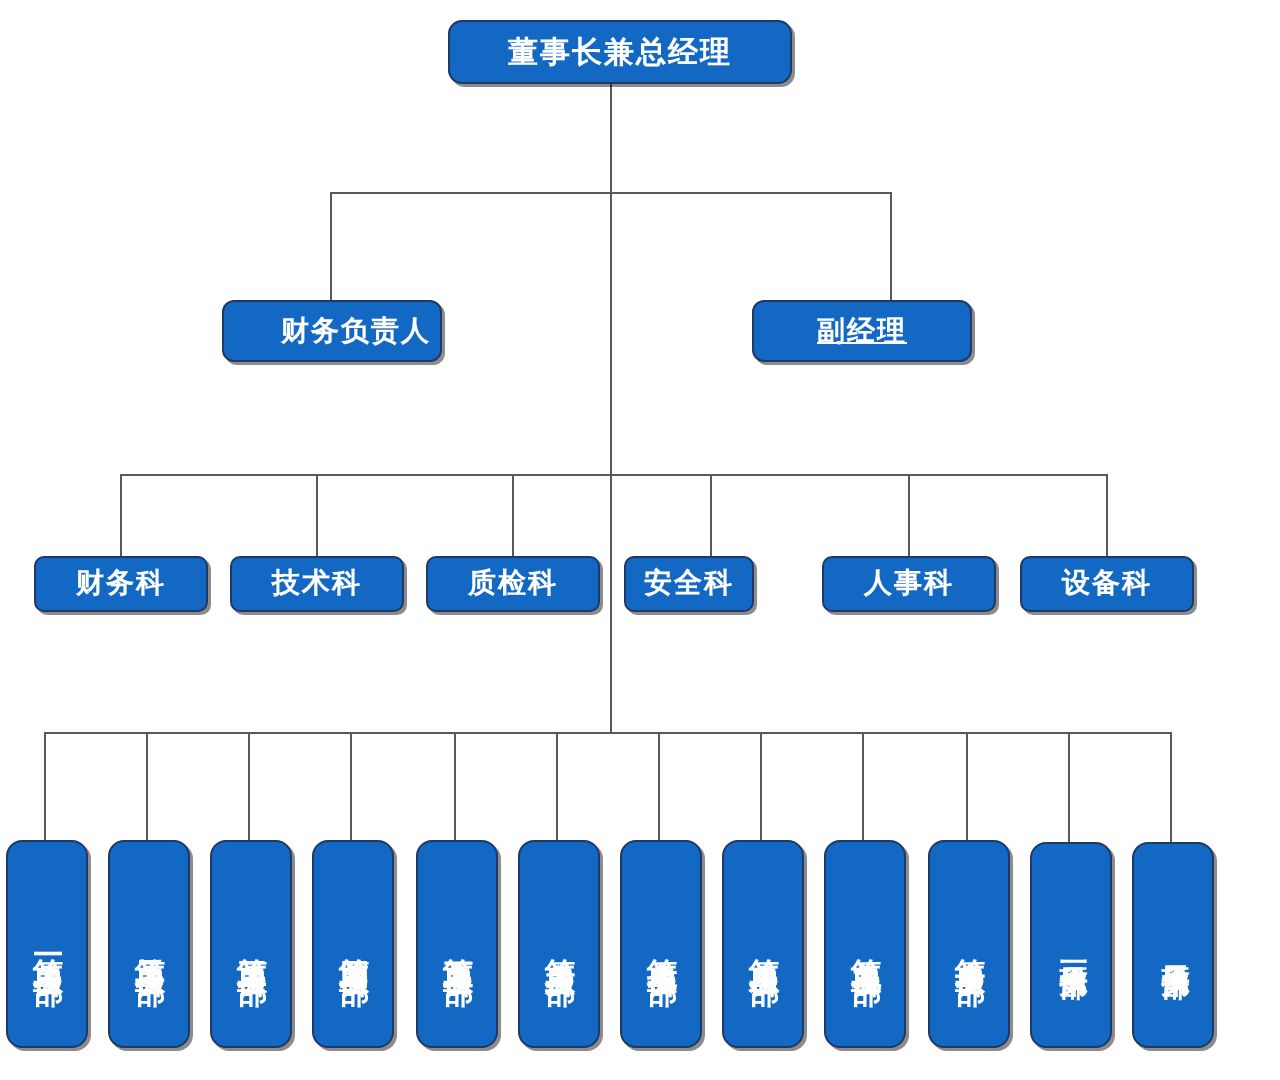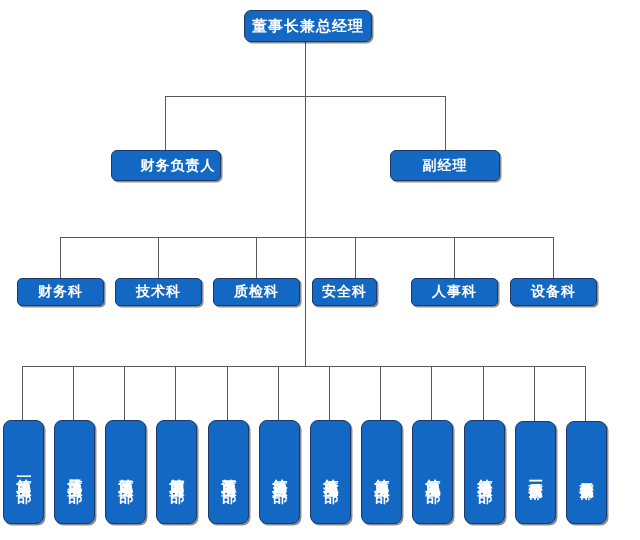--- a/index.html
+++ b/index.html
@@ -100,24 +100,24 @@
   <div class="conn v" style="left:175px; top:366px; height:55px;"></div>
   <div class="conn v" style="left:227px; top:366px; height:55px;"></div>
   <div class="conn v" style="left:278px; top:366px; height:55px;"></div>
   <div class="conn v" style="left:329px; top:366px; height:55px;"></div>
   <div class="conn v" style="left:380px; top:366px; height:55px;"></div>
   <div class="conn v" style="left:431px; top:366px; height:55px;"></div>
   <div class="conn v" style="left:483px; top:366px; height:55px;"></div>
   <div class="conn v" style="left:534px; top:366px; height:55px;"></div>
   <div class="conn v" style="left:585px; top:366px; height:55px;"></div>
 
-  <div class="node n-ceo" style="left:244px; top:10px; width:128px; height:32px;">董事长兼总经理</div>
+  <div class="node n-ceo" style="left:224px; top:10px; width:172px; height:32px;">董事长兼总经理</div>
 
   <div class="node n-lead" style="left:111px; top:150px; width:110px; height:31px;padding-left:24px;">财务负责人</div>
-  <div class="node n-lead" style="left:390px; top:150px; width:110px; height:31px;">副经理</div>
+  <div class="node n-lead" style="left:376px; top:150px; width:110px; height:31px;text-decoration:underline;">副经理</div>
 
   <div class="node n-dept" style="left:17px; top:278px; width:87px; height:28px;">财务科</div>
   <div class="node n-dept" style="left:115px; top:278px; width:87px; height:28px;">技术科</div>
   <div class="node n-dept" style="left:213px; top:278px; width:87px; height:28px;">质检科</div>
   <div class="node n-dept" style="left:312px; top:278px; width:65px; height:28px;">安全科</div>
   <div class="node n-dept" style="left:411px; top:278px; width:87px; height:28px;">人事科</div>
   <div class="node n-dept" style="left:510px; top:278px; width:87px; height:28px;">设备科</div>
 
   <div class="node n-proj" style="left:3px; top:420px; width:41px; height:104px;">第一项目部</div>
   <div class="node n-proj" style="left:54px; top:420px; width:41px; height:104px;">第二项目部</div>

